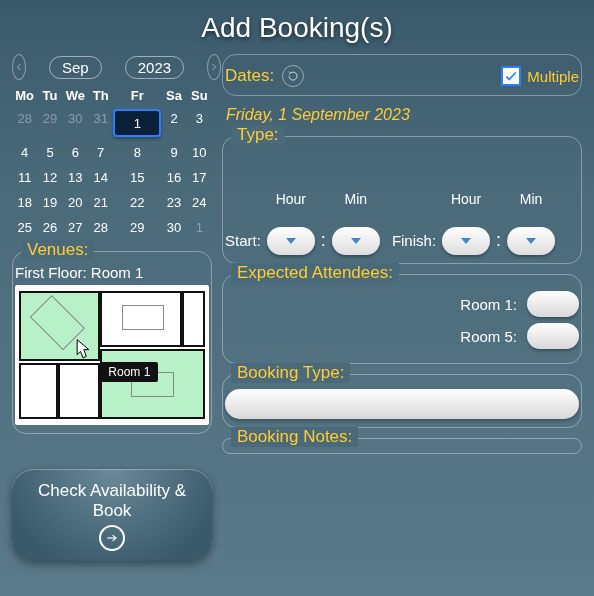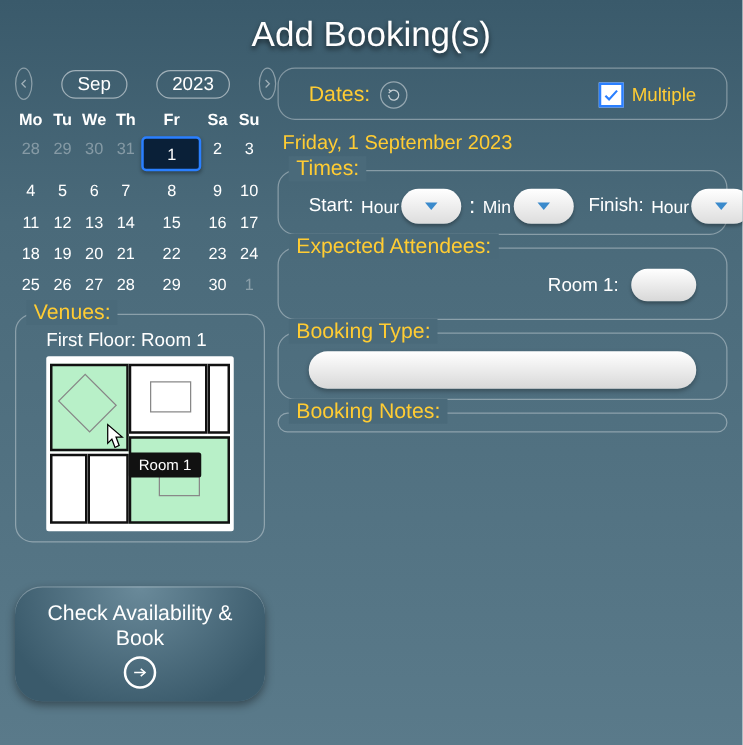--- a/index.html
+++ b/index.html
@@ -66,21 +66,21 @@
   .cal .day.sel {
     border: 2px solid #2a7fff;
     background: #0a2038;
     border-radius: 4px;
   }
 
   
   .panel {
     border: 1px solid rgba(255,255,255,0.35);
     border-radius: 14px;
-    padding: 10px 24px 8px;
+    padding: 10px 2px 8px;
     position: relative;
     margin-bottom: 10px;
   }
   .panel-label {
     position: absolute;
     top: -12px;
     left: 8px;
     background: linear-gradient(180deg, #4a6a7a, #4a6a7a);
     padding: 0 6px;
     color: #ffcc33;
@@ -167,29 +167,30 @@
     width: 20px; height: 20px;
     background: #fff;
     border: 2px solid #2a7fff;
     display: flex; align-items: center; justify-content: center;
   }
   .chk svg { width: 14px; height: 14px; stroke: #2a7fff; stroke-width: 3; fill: none; }
   .date-display {
     color: #ffcc33;
     font-size: 16px;
     margin: 6px 0 12px 4px;
+    font-style: italic;
   }
 
   .times-row {
     display: flex; align-items: flex-end; gap: 6px;
     margin-top: 4px;
     font-size: 14px;
   }
   .times-row .lbl { color: #fff; font-size: 15px; margin-bottom: 6px; }
-  .times-col { display: flex; flex-direction: row; align-items: center; gap: 2px; }
+  .times-col { display: flex; flex-direction: column; align-items: center; gap: 20px; margin-top: 40px; }
   .times-col .hdr { color: #fff; font-size: 14px; }
   .sel {
     background: linear-gradient(180deg, #fff 0%, #ddd 100%);
     border-radius: 16px;
     height: 28px; width: 48px;
     display: flex; align-items: center; justify-content: center;
     cursor: pointer;
     box-shadow: 0 2px 3px rgba(0,0,0,0.3);
   }
   .sel .tri { width: 0; height: 0; border-left: 5px solid transparent; border-right: 5px solid transparent; border-top: 6px solid #3a8acc; }
@@ -349,21 +350,21 @@
                 <polyline points="4 13 9 18 20 6"></polyline>
               </svg>
           </div>
           <span>Multiple</span>
         </div>
       </div>
     </div>
     <div class="date-display">Friday, 1 September 2023</div>
 
     <div class="panel">
-      <div class="panel-label">Times:</div>
+      <div class="panel-label">Type:</div>
       <div class="times-row">
         <span class="lbl">Start:</span>
         <div class="times-col">
           <span class="hdr">Hour</span>
           <div class="sel">
               <div class="tri"></div>
             </div>
         </div>
         <span class="colon">:</span>
         <div class="times-col">
@@ -390,20 +391,24 @@
     </div>
 
 
     <div class="panel">
       <div class="panel-label">Expected Attendees:</div>
       <div id="att-rows" style="margin-top:6px;">
           <div class="att-row">
             <span>Room 1:</span>
             <input class="num" style="">
           </div>
+          <div class="att-row">
+            <span>Room 5:</span>
+            <input class="num" style="">
+          </div>
         </div>
     </div>
 
     <div class="panel">
       <div class="panel-label">Booking Type:</div>
       <input class="text-input w-full" value="" style="">
     </div>
 
     <div class="panel" style="margin-bottom:0; padding-bottom:4px;">
       <div class="panel-label">Booking Notes:</div>

